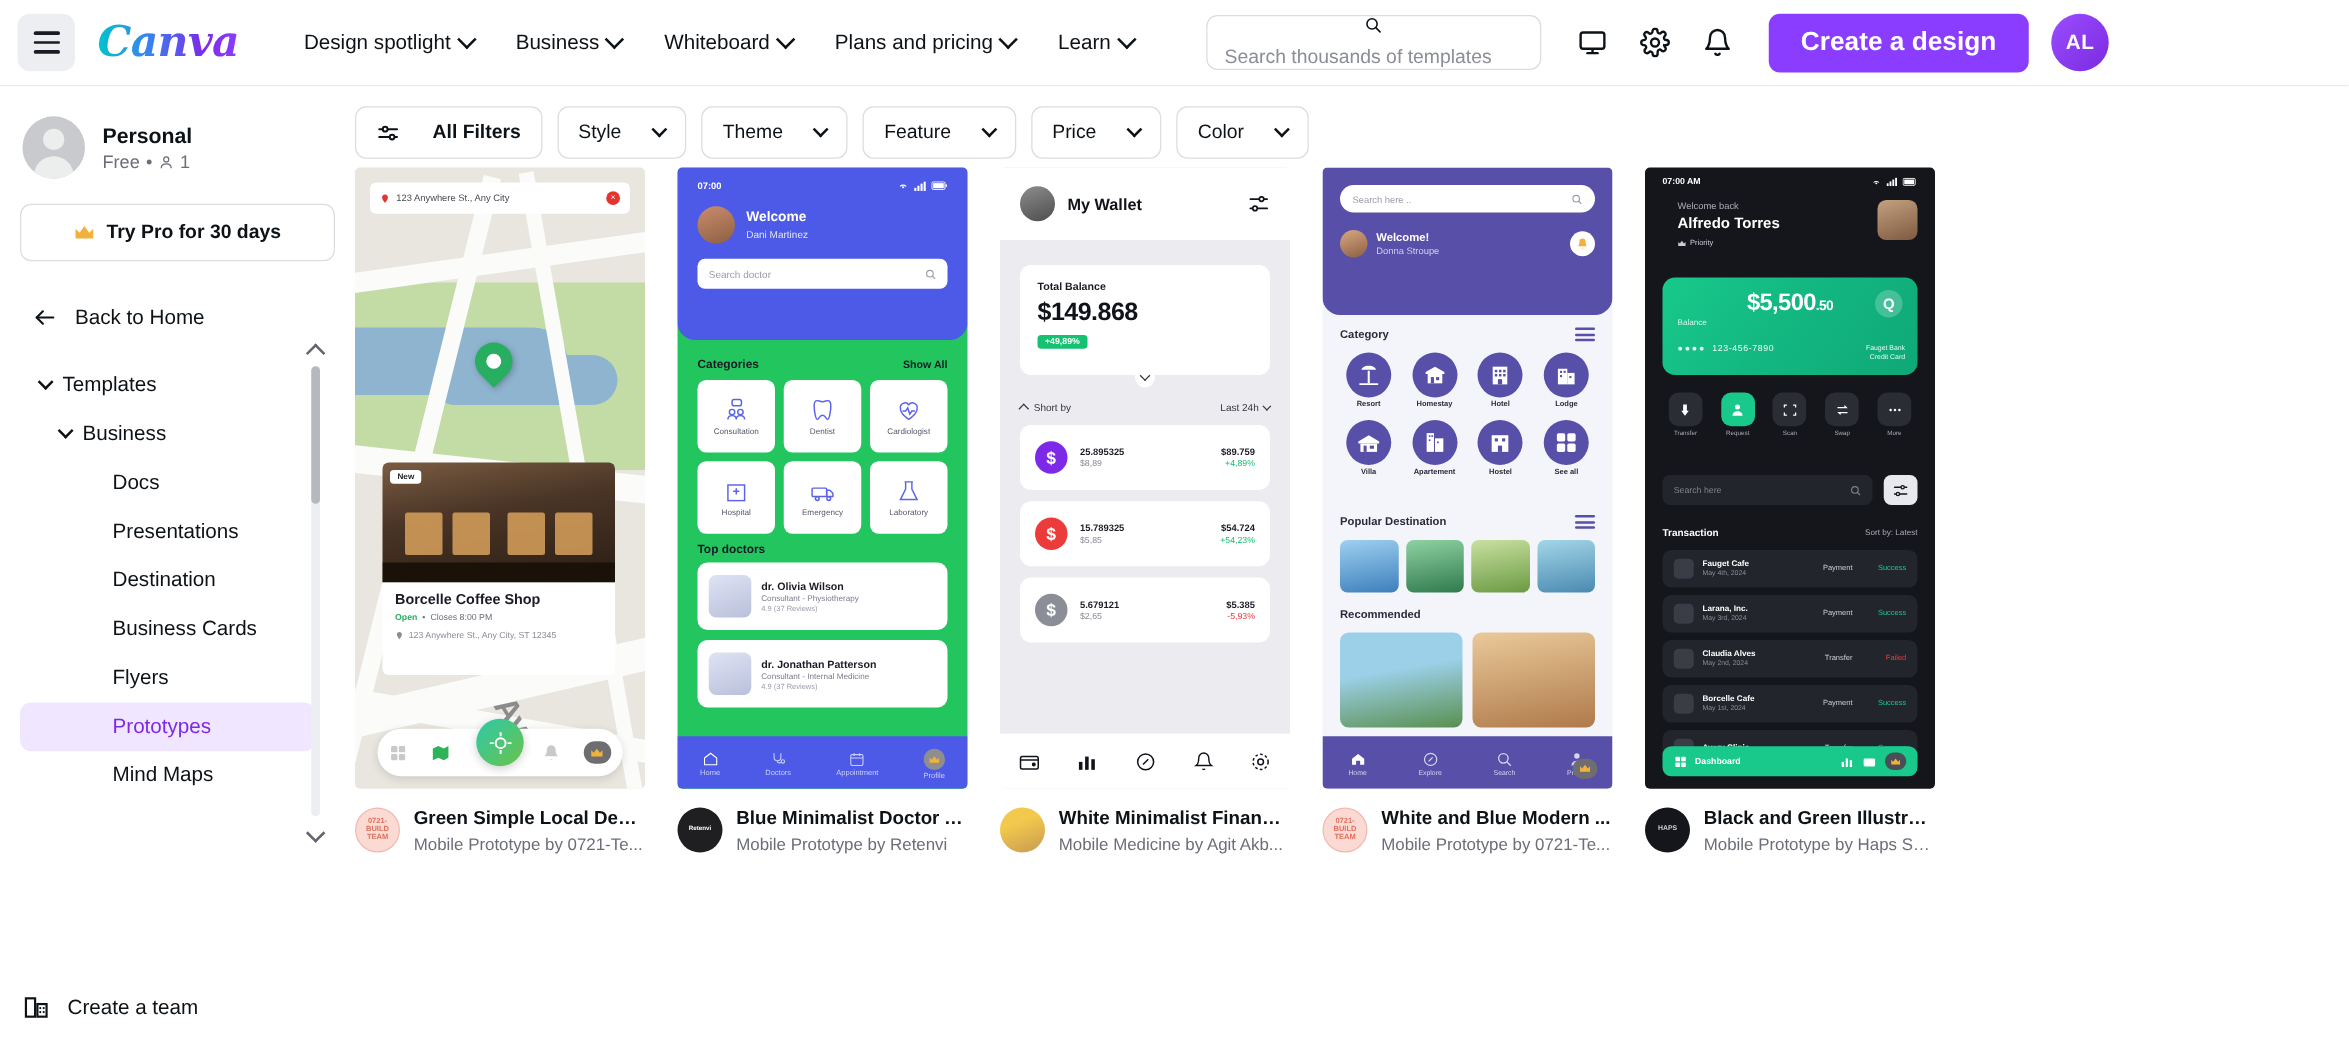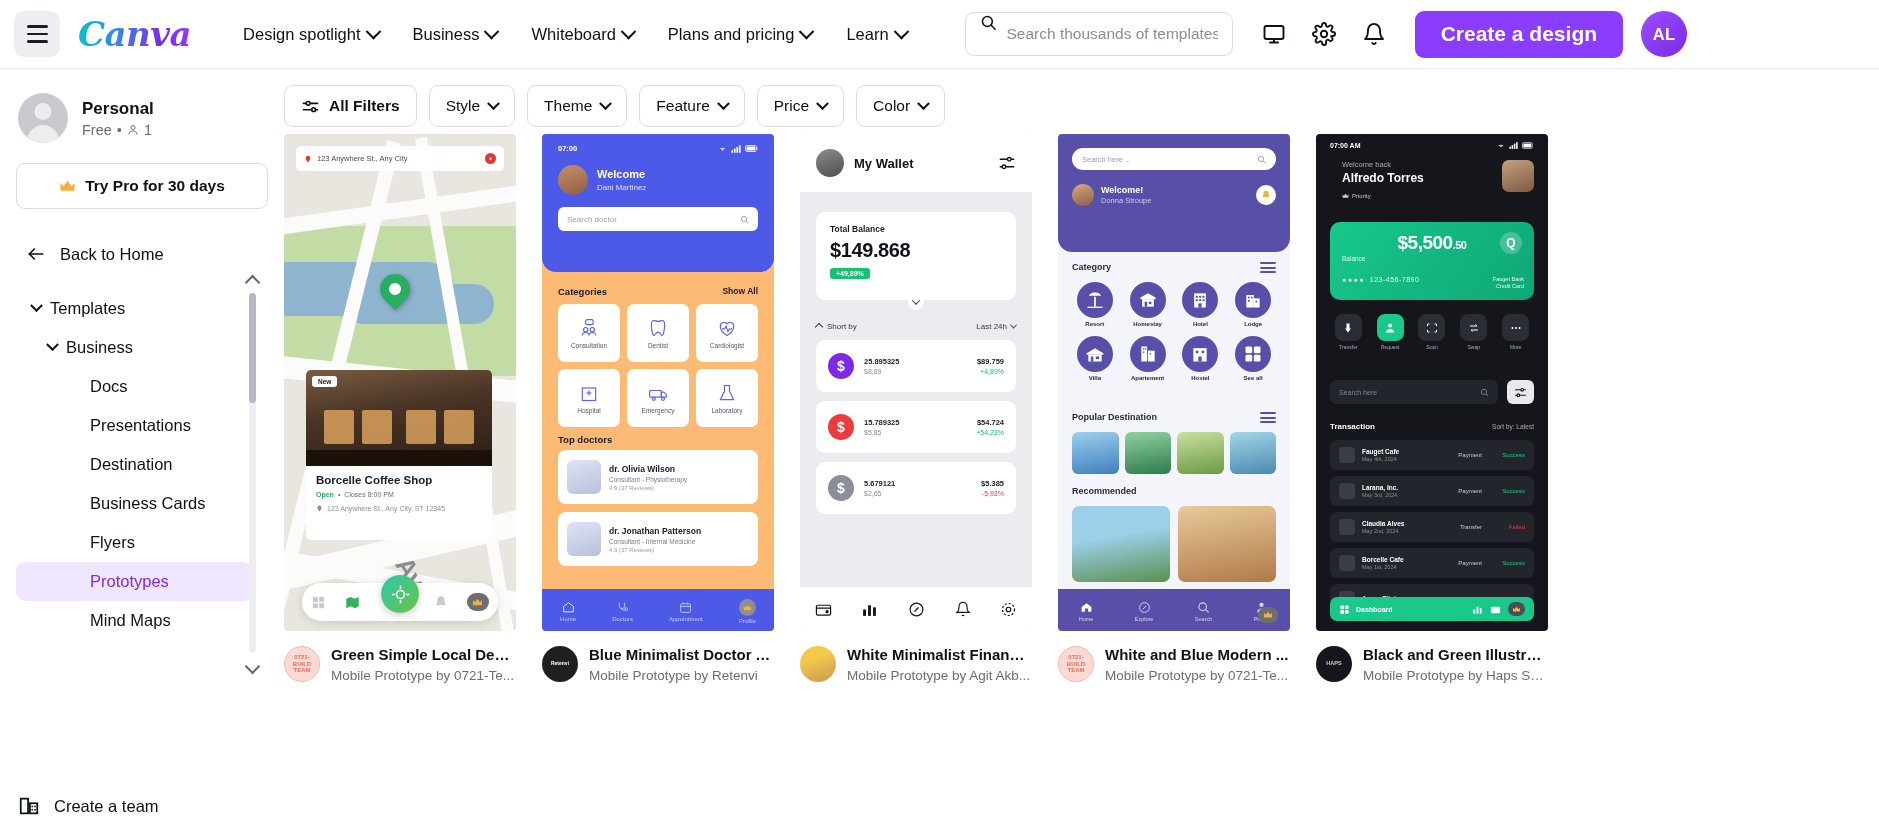--- a/index.html
+++ b/index.html
@@ -34,22 +34,22 @@
   .navitem {
     display: flex; align-items: center; gap: 7px; padding: 9px 14px;
     font-size: 16.5px; color: #0d1216; cursor: pointer; border-radius: 8px;
     white-space: nowrap;
   }
   .chev { width: 11px; height: 11px; border-right: 2px solid #0d1216;
           border-bottom: 2px solid #0d1216; transform: rotate(45deg) translate(-2px,-2px); }
 
   .searchbox {
     margin-left: 44px; width: 268px; height: 44px; border: 1px solid #dcdde2;
-    border-radius: 9px; display: flex; padding: 0 14px;
-    gap: 10px; cursor: text; background:#fff;
+    border-radius: 9px; display: flex; align-items: center; padding: 0 14px;
+    gap: 10px; cursor: text; background:#fff;flex-direction:column;
   }
   .searchbox input {
     border: none; outline: none; font-size: 15.5px; color: #0d1216;
     font-family: inherit; width: 100%; background: transparent;
   }
   .searchbox input::placeholder { color: #8b8d97; }
 
   .hdr-icons { display: flex; align-items: center; gap: 8px; margin-left: 20px; }
   .hicon {
     width: 42px; height: 42px; border-radius: 8px; display: flex;
@@ -137,21 +137,21 @@
   .create-team {
     position: absolute; bottom: 18px; left: 18px; display: flex;
     align-items: center; gap: 14px; font-size: 16.5px; color: #0d1216; cursor: pointer;
   }
 
   
   .main { position: absolute; top: 69px; left: 284px; width: 1595px; height: 766px; background:#fff; }
   .filterbar { display: flex; align-items: center; gap: 12px; padding: 16px 0 0 0; }
   .pill {
     height: 42px; border: 1px solid #dcdde2; border-radius: 9px; display: flex;
-    align-items: center; gap: 9px; padding: 0 16px; font-size: 15.5px;
+    align-items: center; gap: 26px; padding: 0 16px; font-size: 15.5px;
     color: #0d1216; cursor: pointer; background: #fff; white-space: nowrap;
   }
   .pill.strong { font-weight: 700; }
   .pill .chev2 {
     width: 9px; height: 9px; border-right: 2px solid #0d1216;
     border-bottom: 2px solid #0d1216; transform: rotate(45deg) translate(-2px,-2px);
   }
 
   
   .grid {
@@ -218,21 +218,21 @@
     border-radius:19px; display:flex; align-items:center; justify-content:space-around;
     box-shadow:0 2px 8px rgba(0,0,0,.13);
   }
   .t1-fab {
     position:absolute; left:50%; transform:translateX(-50%); bottom:18px; width:38px; height:38px;
     border-radius:50%; background:linear-gradient(135deg,#2dc9a8,#6cc24a);
     display:flex;align-items:center;justify-content:center; box-shadow:0 2px 8px rgba(0,0,0,.2);
   }
 
   
-  .t2 { background:#fdba74; }
+  .t2 { background:#22c55e; }
   .t2-head { position:absolute;top:0;left:0;right:0;height:138px;background:#4d5ae8;border-radius:0 0 14px 14px;padding:10px 16px;}
   .t2-status { display:flex;align-items:center;font-size:7.5px;color:#fff;font-weight:600;}
   .t2-status .rgt{margin-left:auto;display:flex;gap:4px;align-items:center;}
   .t2-user { display:flex;align-items:center;gap:9px;margin-top:12px; }
   .t2-ava { width:30px;height:30px;border-radius:50%;background:linear-gradient(160deg,#c98d6b,#8d5f44);flex:0 0 auto;}
   .t2-wel { font-size:11px;font-weight:700;color:#fff;line-height:1.2;}
   .t2-sub { font-size:8px;color:#dfe2fb;margin-top:1px;}
   .t2-search {
     margin-top:12px;height:24px;background:#fff;border-radius:6px;display:flex;align-items:center;
     padding:0 9px;font-size:8px;color:#9a9cab;
@@ -865,21 +865,21 @@
             <svg width="17" height="17" viewBox="0 0 24 24" fill="none" stroke="#11131a" stroke-width="1.7">
               <circle cx="12" cy="12" r="3.2"></circle>
                 <circle cx="12" cy="12" r="8.5" stroke-dasharray="3 2.6"></circle>
             </svg>
           </div>
         </div>
         <div class="meta">
           <div class="meta-av" style="background:linear-gradient(160deg,#f2c94c 35%,#c79a52);"></div>
           <div class="meta-txt">
             <div class="meta-title">White Minimalist Financi...</div>
-            <div class="meta-sub">Mobile Prototype by Agit Akb...</div>
+            <div class="meta-sub">Mobile Medicine by Agit Akb...</div>
           </div>
         </div>
       </div>
 
       <div class="card">
         <div class="thumb t4">
           <div class="t4-head">
             <div class="t4-search">
               <span>Search here ..</span>
               <svg class="mg" width="9" height="9" viewBox="0 0 24 24" fill="none" stroke="#9a9cab" stroke-width="2.4">

